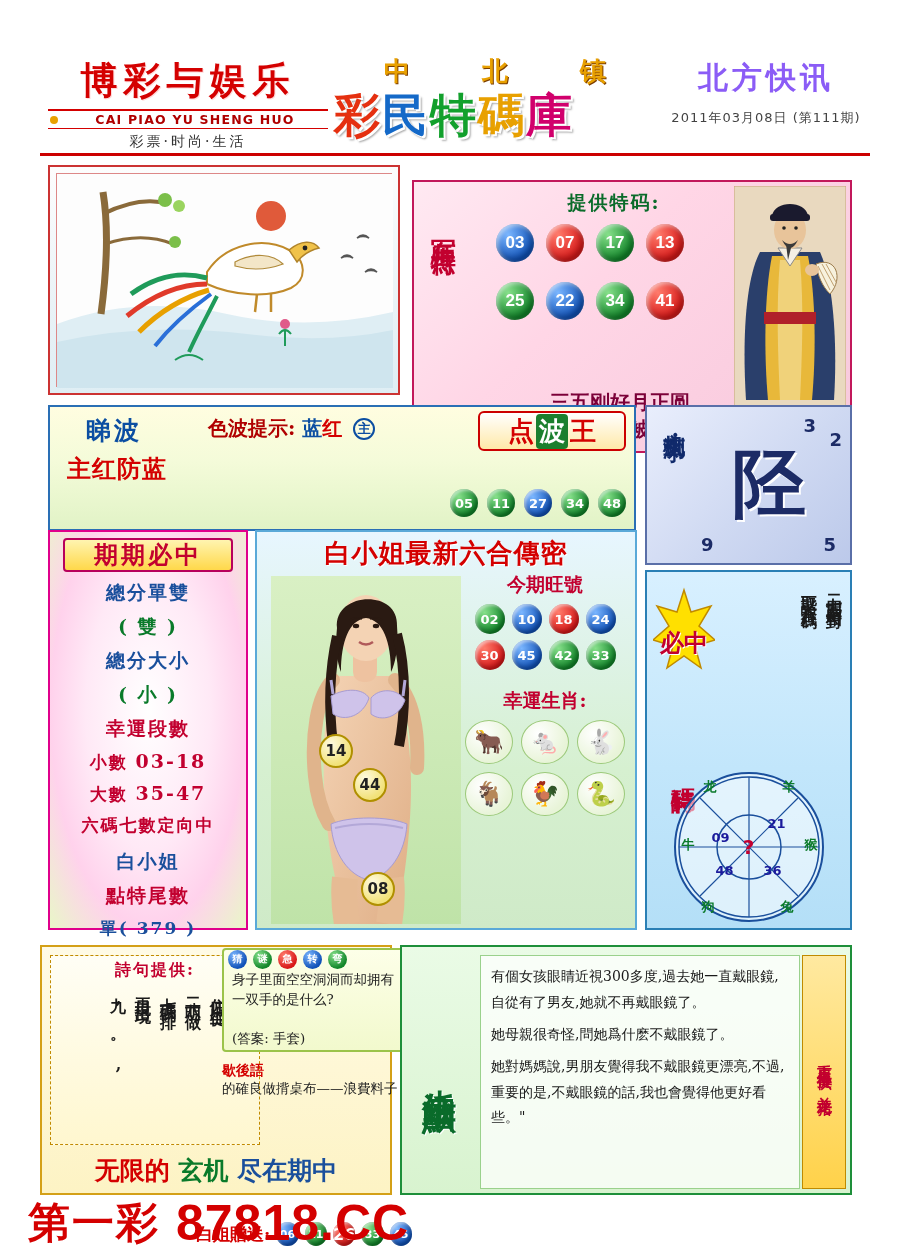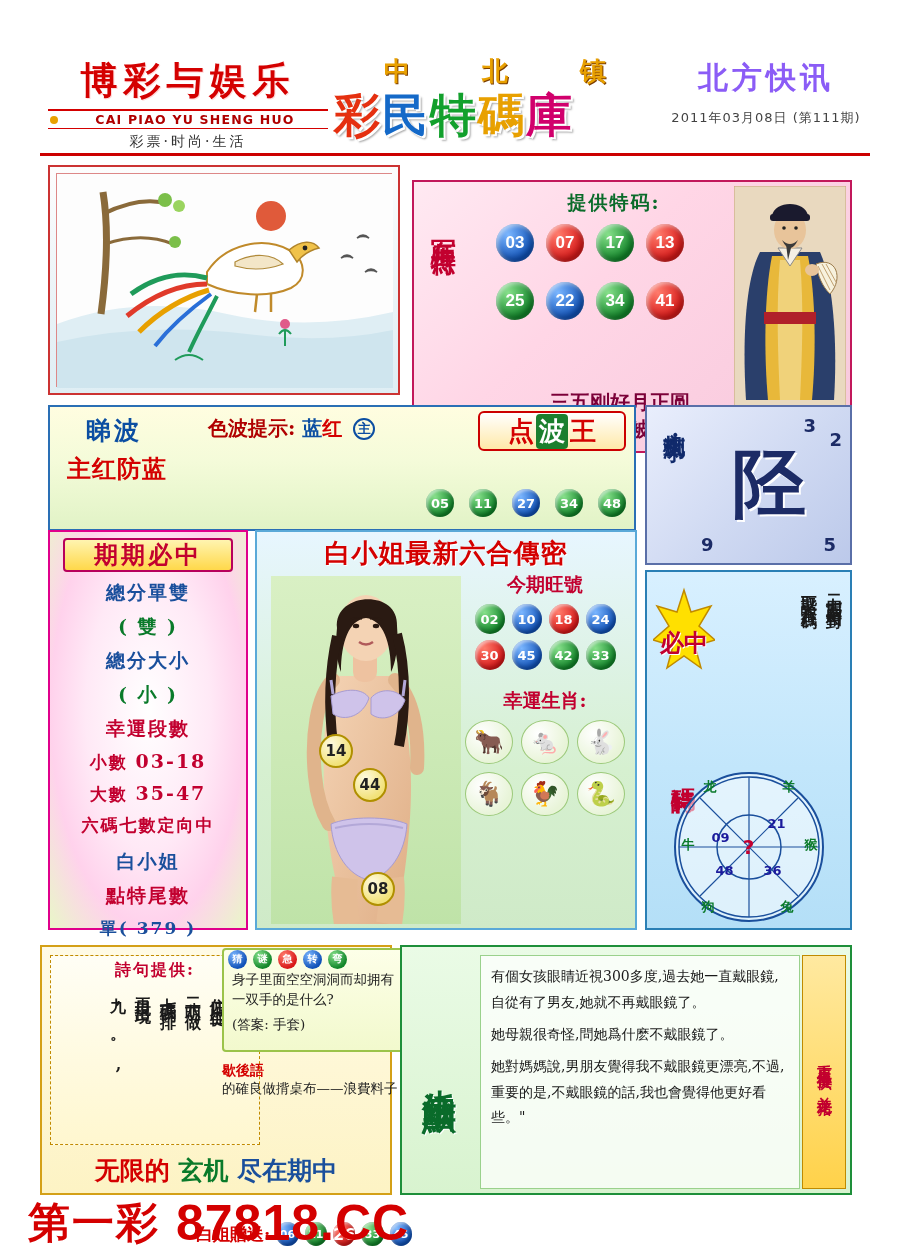--- a/index.html
+++ b/index.html
@@ -161,21 +161,21 @@
     position: absolute; left: 8px; top: 46px; width: 118px; text-align:center;
     font-family: "DejaVu Serif", "Liberation Serif", serif;
     font-size: 24px; font-weight: bold; color: #d40000; letter-spacing: 1px;
   }
   .bopo-verse {
     position: absolute; left: 132px; top: 44px; width: 200px; text-align: center;
     font-family: "DejaVu Serif", "Liberation Serif", serif;
     font-size: 17px; color: #7a0030; line-height: 1.45; font-weight: bold;
   }
   .bopo-balls {
-    position: absolute; right: 8px; bottom: 12px; display: flex; gap: 15px;
+    position: absolute; right: 8px; bottom: 12px; display: flex; gap: 9px;
   }
   .ball-sm {
     width: 28px; height: 28px; border-radius: 50%;
     display:flex; align-items:center; justify-content:center;
     color: #fff; font-weight: bold; font-size: 13px;
     box-shadow: inset -2px -3px 5px rgba(0,0,0,.3), inset 2px 2px 3px rgba(255,255,255,.55);
   }
 
   
   .xuanji {
@@ -733,21 +733,21 @@
 
   <div class="riddle">
     <div class="riddle-tag">
       <div class="tag-ball b-blue">猜</div>
       <div class="tag-ball b-green">谜</div>
       <div class="tag-ball b-red">急</div>
       <div class="tag-ball b-blue">转</div>
       <div class="tag-ball b-green">弯</div>
     </div>
     <div>身子里面空空洞洞而却拥有一双手的是什么?</div>
-    <div style="margin-top:6px;">(答案: 手套)</div>
+    <div style="margin-top:20px;">(答案: 手套)</div>
   </div>
 
   <div class="riddle2">
     <div class="hd">歇後語</div>
     <div>的確良做揹桌布——浪費料子</div>
   </div>
 
   <div class="gift">
     <span class="lbl">白姐贈送:</span>
     <div class="ball-sm b-blue" style="width:24px;height:24px;font-size:11px;">06</div>

